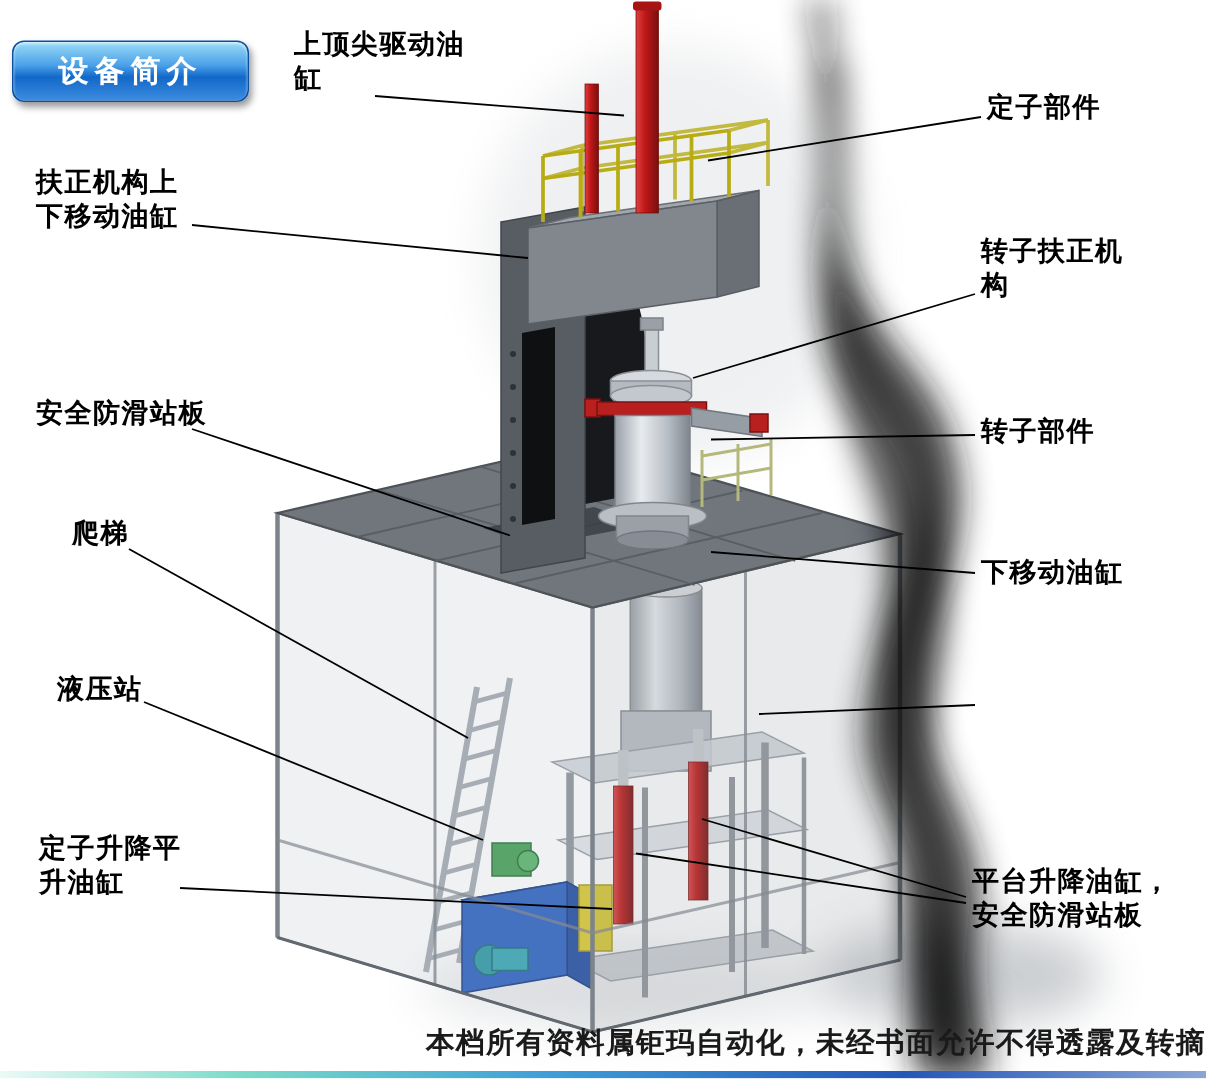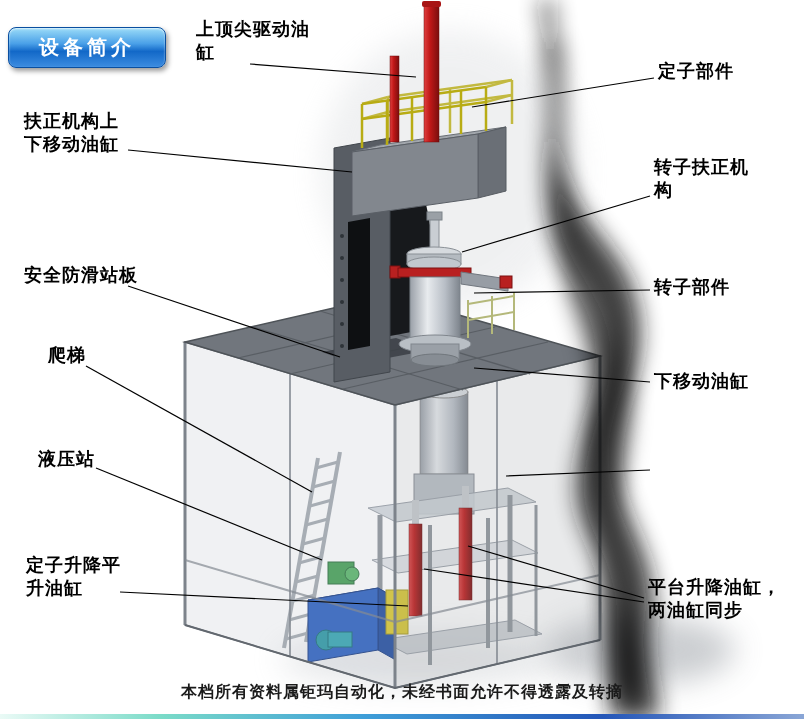--- a/index.html
+++ b/index.html
@@ -7,22 +7,22 @@
          font-family:"Liberation Sans","DejaVu Sans",sans-serif;}
   #machine-svg,#leader-svg{position:absolute;left:0;top:0;}
   #leader-svg{z-index:5;pointer-events:none;}
   .label{position:absolute;z-index:6;color:#000;font-size:18px;line-height:1.3;
          font-weight:600;white-space:pre-line;letter-spacing:1px;}
   #badge{position:absolute;left:8px;top:27px;z-index:7;padding:6px 30px;
          color:#fff;font-size:20px;font-weight:bold;letter-spacing:4px;
          border-radius:8px;border:1px solid #0a4fa0;
          background:linear-gradient(180deg,#9bdcf8 0%,#4aa0e8 40%,#1268c8 60%,#3c8ce0 100%);
          box-shadow:2px 3px 5px rgba(0,0,0,.40), inset 0 1px 2px rgba(255,255,255,.7);}
-  #footer-text{position:absolute;left:0;right:0;top:682px;z-index:6;text-align:center;
-         color:#1a1a1a;font-size:16px;font-weight:600;letter-spacing:1px;}
+  #footer-text{position:absolute;left:0;right:0;top:682px;z-index:6;text-align:right;
+         color:#1a1a1a;font-size:19px;font-weight:600;letter-spacing:1px;}
   #bottom-bar{position:absolute;left:0;right:0;bottom:0;height:5px;z-index:8;
          background:linear-gradient(90deg,#eafaf6 0%,#7adbc8 20%,#3f9fd8 45%,#2456b8 75%,#8aa6d6 100%);}
 </style>
 </head>
 <body>
 
 <div id="stage">
 
   <svg id="machine-svg" width="804" height="719" viewBox="0 0 804 719">
     <defs>
@@ -242,18 +242,18 @@
   <div class="label" style="left:654px;top:156px;width:120px">转子扶正机
 构</div>
   <div class="label" style="left:24px;top:264px">安全防滑站板</div>
   <div class="label" style="left:654px;top:276px">转子部件</div>
   <div class="label" style="left:48px;top:344px">爬梯</div>
   <div class="label" style="left:654px;top:370px">下移动油缸</div>
   <div class="label" style="left:38px;top:448px">液压站</div>
   <div class="label" style="left:26px;top:554px">定子升降平
 升油缸</div>
   <div class="label" style="left:648px;top:576px;width:145px">平台升降油缸，
-两油缸同步</div>
+安全防滑站板</div>
 
   <div id="footer-text">本档所有资料属钜玛自动化，未经书面允许不得透露及转摘</div>
   <div id="bottom-bar"></div>
 
 </div>
 
 </body></html>

